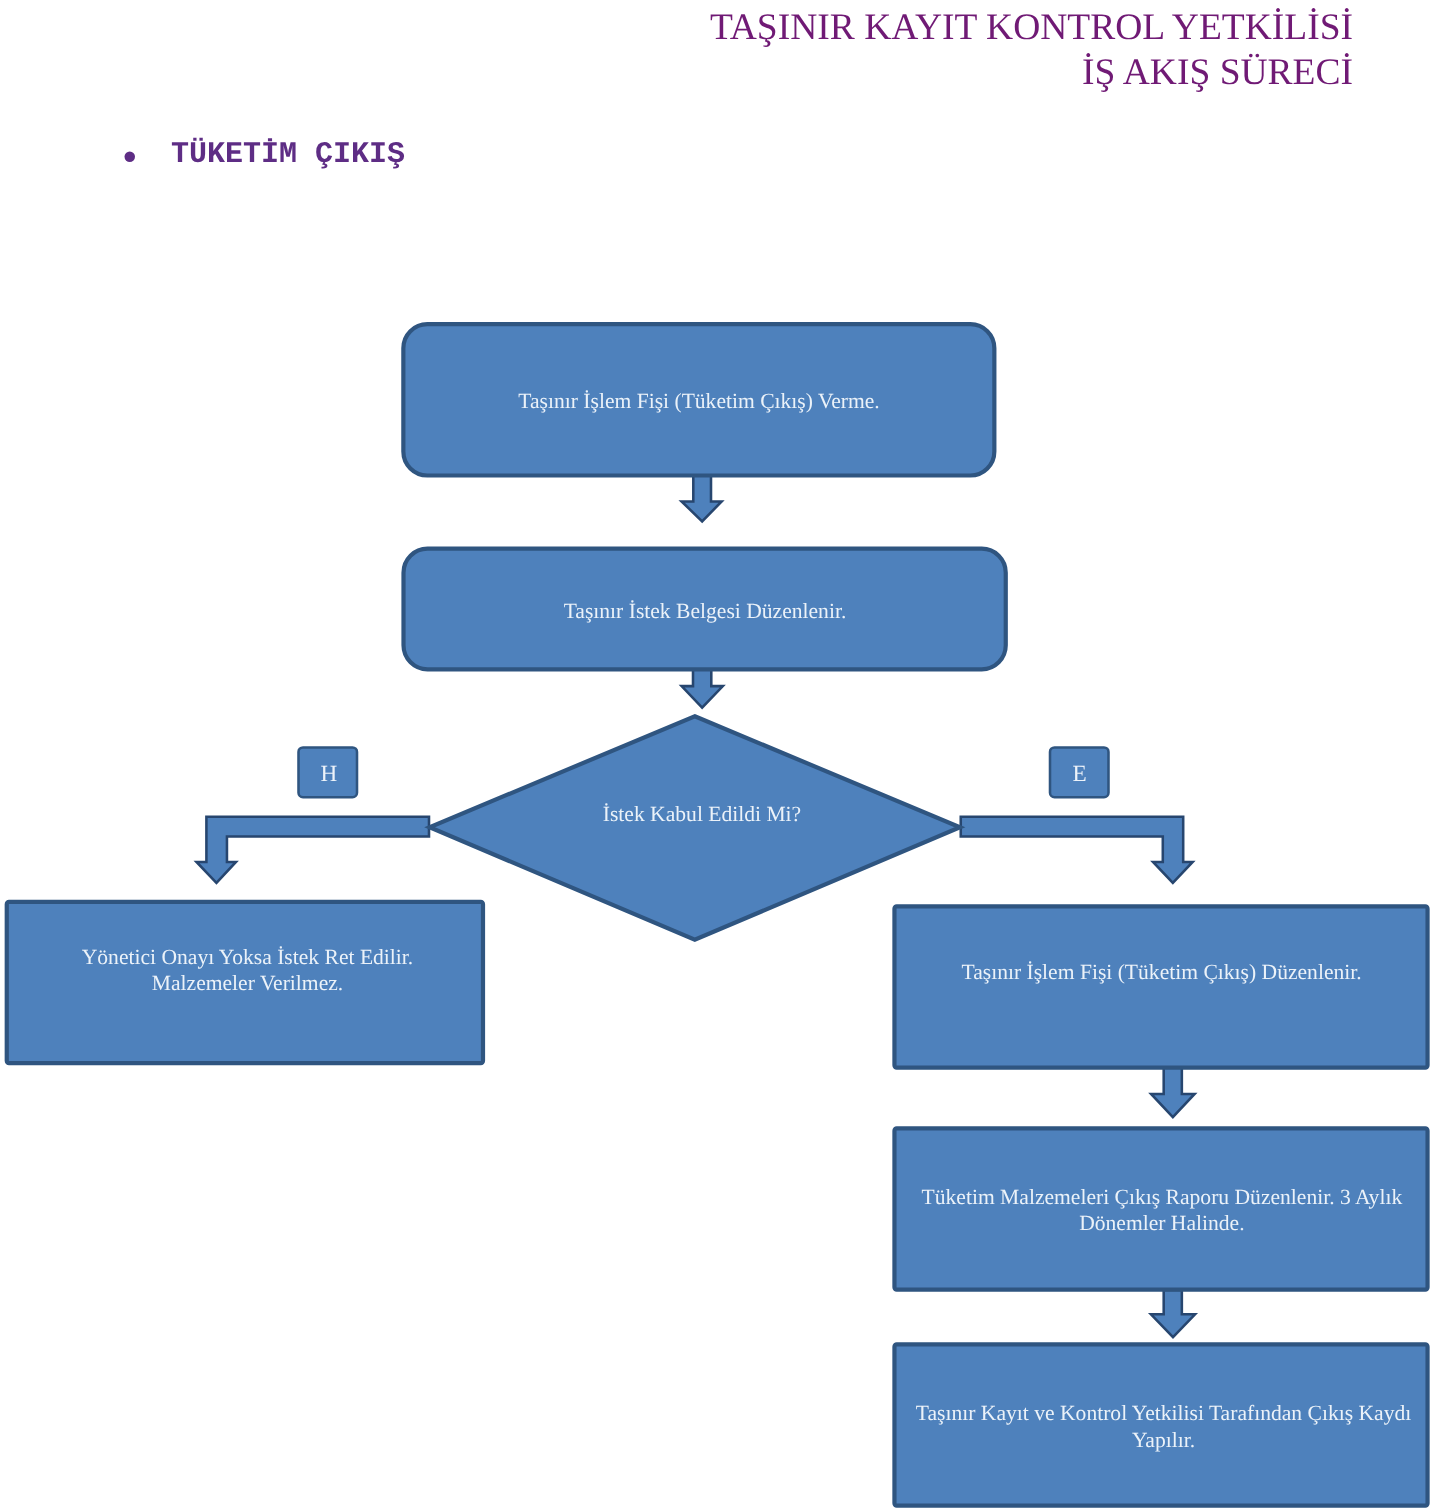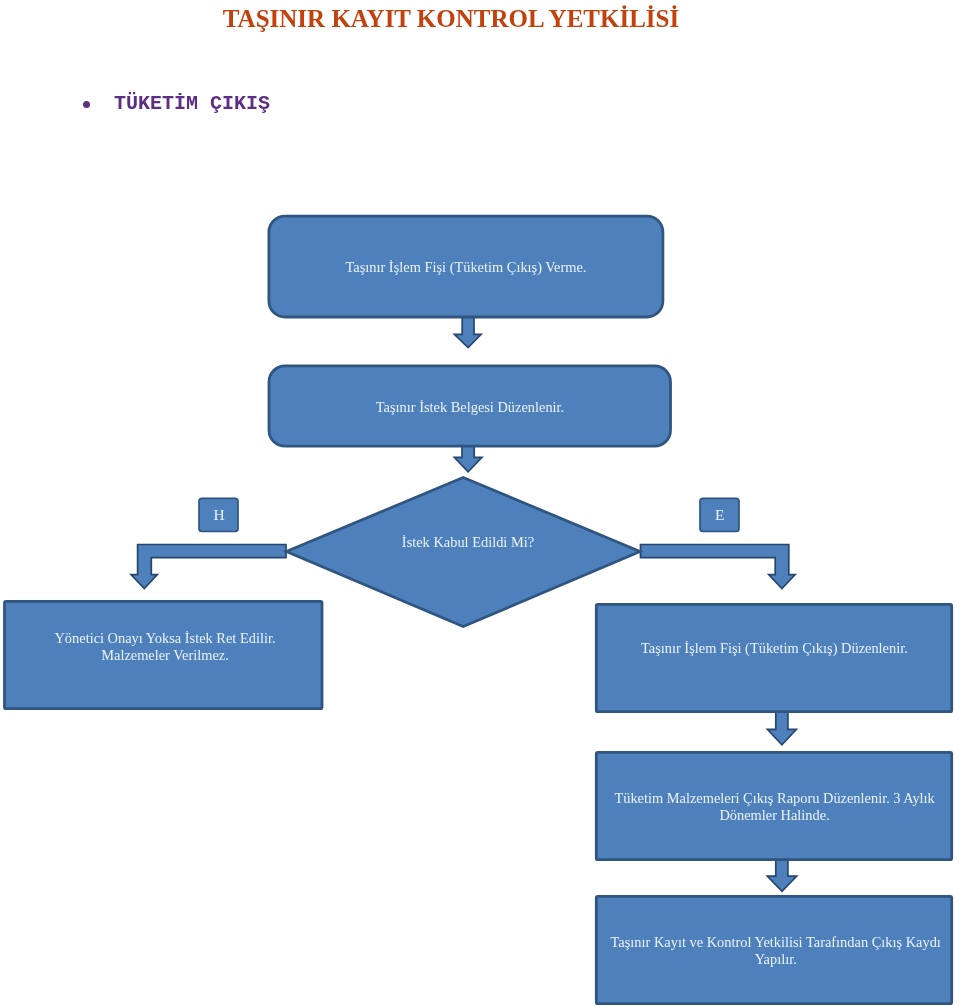--- a/index.html
+++ b/index.html
@@ -2,22 +2,22 @@
 <html><head>
 <meta charset="utf-8">
 <style>
   html,body{margin:0;padding:0;background:#ffffff;}
   body{width:960px;height:1007px;overflow:hidden;
        font-family:"Liberation Serif", serif;
        -webkit-font-smoothing:antialiased;}
   #page{position:relative;width:960px;height:1007px;background:#ffffff;}
 
   .title-block{position:absolute;left:0px;top:4px;width:902px;text-align:center;}
-  .title-line{color:#c2410c;font-weight:bold;font-size:25px;line-height:30px;
-              letter-spacing:0px;white-space:pre;}
+  .title-line{color:#701a75;font-weight:normal;font-size:25px;line-height:30px;
+              letter-spacing:0px;white-space:pre;text-align:right;}
 
   .bullet-row{position:absolute;left:0;top:92px;width:960px;
               display:flex;align-items:flex-start;font-family:Liberation Mono, monospace;}
   .bullet-dot{width:7px;height:7px;border-radius:50%;background:#5E2D85;
               margin-left:83px;margin-top:9px;flex:0 0 auto;}
   .bullet-label{color:#5E2D85;font-weight:bold;font-size:20px;margin-left:24px;
                 line-height:23px;}
 
   svg.flow{position:absolute;left:0;top:0;width:960px;height:1007px;overflow:visible;}
   .shp{fill:#4E81BC;stroke:#2F5580;stroke-width:2.8;}
@@ -28,20 +28,21 @@
   .ltxt{fill:#EDF3FA;font-family:"Liberation Serif",serif;font-size:15.5px;
         text-anchor:middle;}
 </style>
 </head>
 <body>
 
 <div id="page">
 
   <div class="title-block">
     <div class="title-line">TAŞINIR KAYIT KONTROL YETKİLİSİ</div>
+    <div class="title-line">İŞ AKIŞ SÜRECİ</div>
   </div>
 
   <div class="bullet-row">
     <span class="bullet-dot"></span>
     <span class="bullet-label">TÜKETİM ÇIKIŞ</span>
   </div>
 
   <svg class="flow" viewBox="0 0 960 1007">
 
     <path class="arw" d="M462.2,313 L474.0,313 L474.0,334.3 L481.1,334.3 L468.1,347.6 L454.4,334.3 L462.2,334.3 Z"></path>

